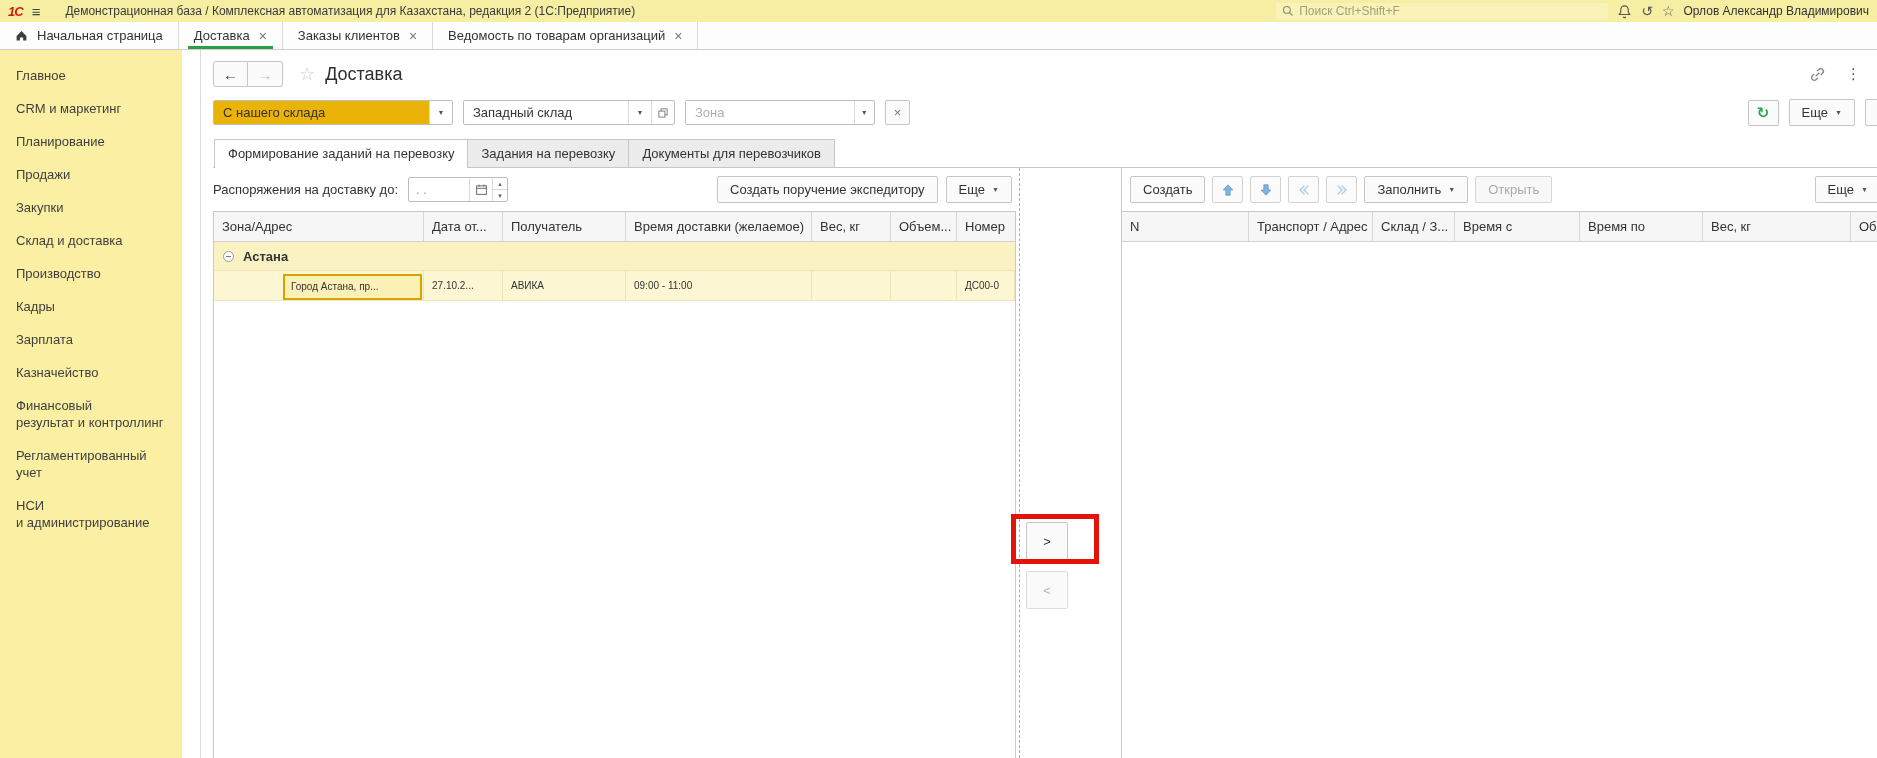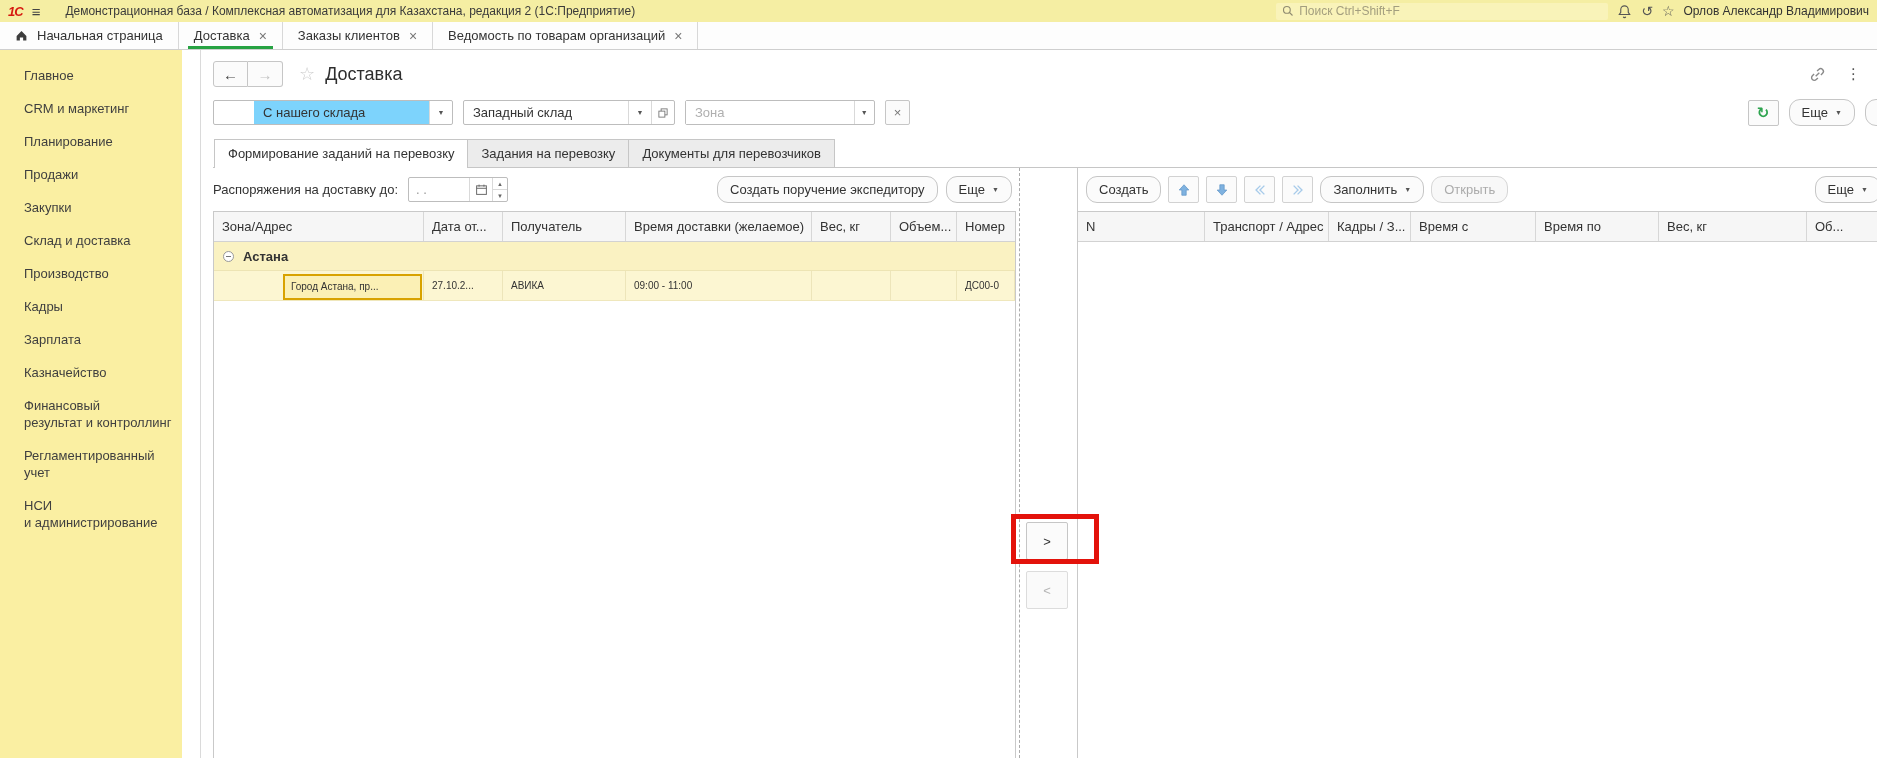--- a/index.html
+++ b/index.html
@@ -25,52 +25,52 @@
   
   .tabbar{position:absolute;top:22px;left:0;right:0;height:28px;background:#FDFDFD;
     border-bottom:1px solid #CFCFCF;display:flex;}
   .tab{display:flex;align-items:center;gap:9px;padding:0 15px;font-size:13px;color:#333;
     border-right:1px solid #D8D8D8;position:relative;cursor:default;white-space:nowrap;}
   .tab.active::after{content:"";position:absolute;left:9px;right:9px;bottom:0;height:3px;background:#27A343;}
   .tab .close{color:#777;font-size:14px;line-height:1;}
 
   
   .sidebar{position:absolute;top:50px;left:0;width:182px;bottom:0;background:#FAEFA2;padding-top:9px;}
-  .sb-item{padding:8px 8px 8px 24px;font-size:13px;color:#3F3F3F;line-height:17px;white-space:pre-line;}
+  .sb-item{padding:8px 8px 8px 16px;font-size:13px;color:#3F3F3F;line-height:17px;white-space:pre-line;}
   .gutter{position:absolute;top:50px;left:182px;width:19px;bottom:0;background:#fff;border-right:1px solid #DADADA;}
 
   
   .main{position:absolute;top:50px;left:202px;right:0;bottom:0;display:flex;flex-direction:column;
     padding-left:11px;background:#fff;}
 
   .page-header{display:flex;align-items:center;margin-top:8px;height:32px;}
   .nav-btn{width:35px;height:26px;border:1px solid #C6C6C6;background:#FBFBFB;
     display:flex;align-items:center;justify-content:center;font-size:15px;}
   .nav-back{border-radius:3px 0 0 3px;color:#444;}
   .nav-fwd{border-radius:0 3px 3px 0;color:#C2C2C2;border-left:none;}
   .fav-star{color:#CCCCCC;font-size:18px;margin:0 10px 0 16px;line-height:1;}
   .page-title{font-size:18px;color:#2e2e2e;}
   .header-right{margin-left:auto;display:flex;align-items:center;gap:20px;margin-right:16px;}
   .kebab{font-size:15px;color:#555;}
 
   .filter-row{display:flex;align-items:center;margin-top:9px;gap:10px;}
   .combo{height:25px;border:1px solid #BDBDBD;border-radius:2px;display:flex;align-items:stretch;background:#fff;}
   .combo .val{display:flex;align-items:center;padding:0 9px;font-size:13px;flex:1;white-space:nowrap;overflow:hidden;}
-  .combo.yellow .val{background:#7dd3fc;margin-left:40px;}
+  .combo.yellow .val{background:#eab308;}
   .combo .sect{width:23px;display:flex;align-items:center;justify-content:center;border-left:1px solid #D9D9D9;color:#555;}
   .dd{font-size:7px;color:#555;line-height:1;}
   .combo input{border:none;outline:none;font-size:13px;font-family:inherit;width:100%;padding:0 9px;color:#0c4a6e;}
   .combo input::placeholder{color:#AFAFAF;}
   .c-mode{width:240px;}
   .c-wh{width:212px;}
   .c-zone{width:190px;}
   .sq-btn{height:25px;width:25px;border:1px solid #C6C6C6;border-radius:2px;background:#FBFBFB;
     display:flex;align-items:center;justify-content:center;color:#777;}
   .refresh-btn{color:#2EA44F;font-weight:bold;font-size:15px;width:31px;height:26px;}
-  .btn{height:27px;border:1px solid #C6C6C6;border-radius:11px;background:#FBFBFB;padding:0 12px;
+  .btn{height:27px;border:1px solid #C6C6C6;border-radius:2px;background:#FBFBFB;padding:0 12px;
     display:flex;align-items:center;gap:7px;font-size:13px;color:#333;white-space:nowrap;}
   .btn.disabled{color:#ABABAB;background:#F8F8F8;border-color:#D6D6D6;}
   .partial-btn{width:28px;margin-right:-16px;}
 
   .view-tabs{display:flex;margin-top:13px;align-items:flex-end;border-bottom:1px solid #C6C6C6;padding-left:1px;}
   .vtab{padding:6px 13px 6px 13px;border:1px solid #C6C6C6;border-bottom:none;background:#ECECEC;
     font-size:13px;margin-right:-1px;position:relative;}
   .vtab.active{background:#fff;margin-bottom:-1px;padding-bottom:7px;z-index:2;}
 
   .content-body{flex:1;display:flex;min-height:0;}
@@ -110,21 +110,21 @@
   
   .mid-strip{width:61px;position:relative;flex:none;}
   .mid-strip::before{content:"";position:absolute;left:3px;top:0;bottom:0;border-left:1px dashed #ABABAB;}
   .transfer-btn{position:absolute;left:10px;width:42px;height:38px;border:1px solid #C6C6C6;border-radius:2px;
     background:#FBFBFB;display:flex;align-items:center;justify-content:center;font-size:13px;}
   .tr-right{top:354px;color:#333;}
   .tr-left{top:403px;color:#B5B5B5;background:#FAFAFA;border-color:#DCDCDC;}
   .red-box{position:absolute;left:1011px;top:514px;width:88px;height:50px;border:5px solid #E3120B;z-index:10;}
 
   
-  .right-panel{flex:1;border-left:1px solid #C9C9C9;display:flex;flex-direction:column;min-width:0;}
+  .right-panel{flex:1;border-left:1px solid #C9C9C9;display:flex;flex-direction:column;min-width:0;margin-left:44px;}
   .rp-toolbar{display:flex;align-items:center;gap:7px;padding:8px 0 8px 8px;}
   .ico-btn{width:31px;height:27px;border:1px solid #D2D2D2;border-radius:2px;background:#FBFBFB;
     display:flex;align-items:center;justify-content:center;}
   .rp-table{flex:1;border-top:1px solid #C9C9C9;display:flex;flex-direction:column;min-height:0;}
   .rc0{width:127px;}.rc1{width:124px;}.rc2{width:82px;}.rc3{width:125px;}.rc4{width:123px;}.rc5{width:148px;}
   .rc6{flex:1;border-right:none;}
   .ml-auto{margin-left:auto;margin-right:-4px;}
 </style>
 </head>
 <body>
@@ -359,21 +359,21 @@
           <div class="btn ml-auto">
             <span>Еще</span>
             <span class="dd">▼</span>
           </div>
         </div>
 
         <div class="rp-table">
           <div class="t-head">
             <div class="th rc0">N</div>
             <div class="th rc1">Транспорт / Адрес</div>
-            <div class="th rc2">Кадры / З...</div>
+            <div class="th rc2">Склад / З...</div>
             <div class="th rc3">Время с</div>
             <div class="th rc4">Время по</div>
             <div class="th rc5">Вес, кг</div>
             <div class="th rc6">Об...</div>
           </div>
           <div class="t-empty"></div>
         </div>
       </div>
     </div>
   </div>

